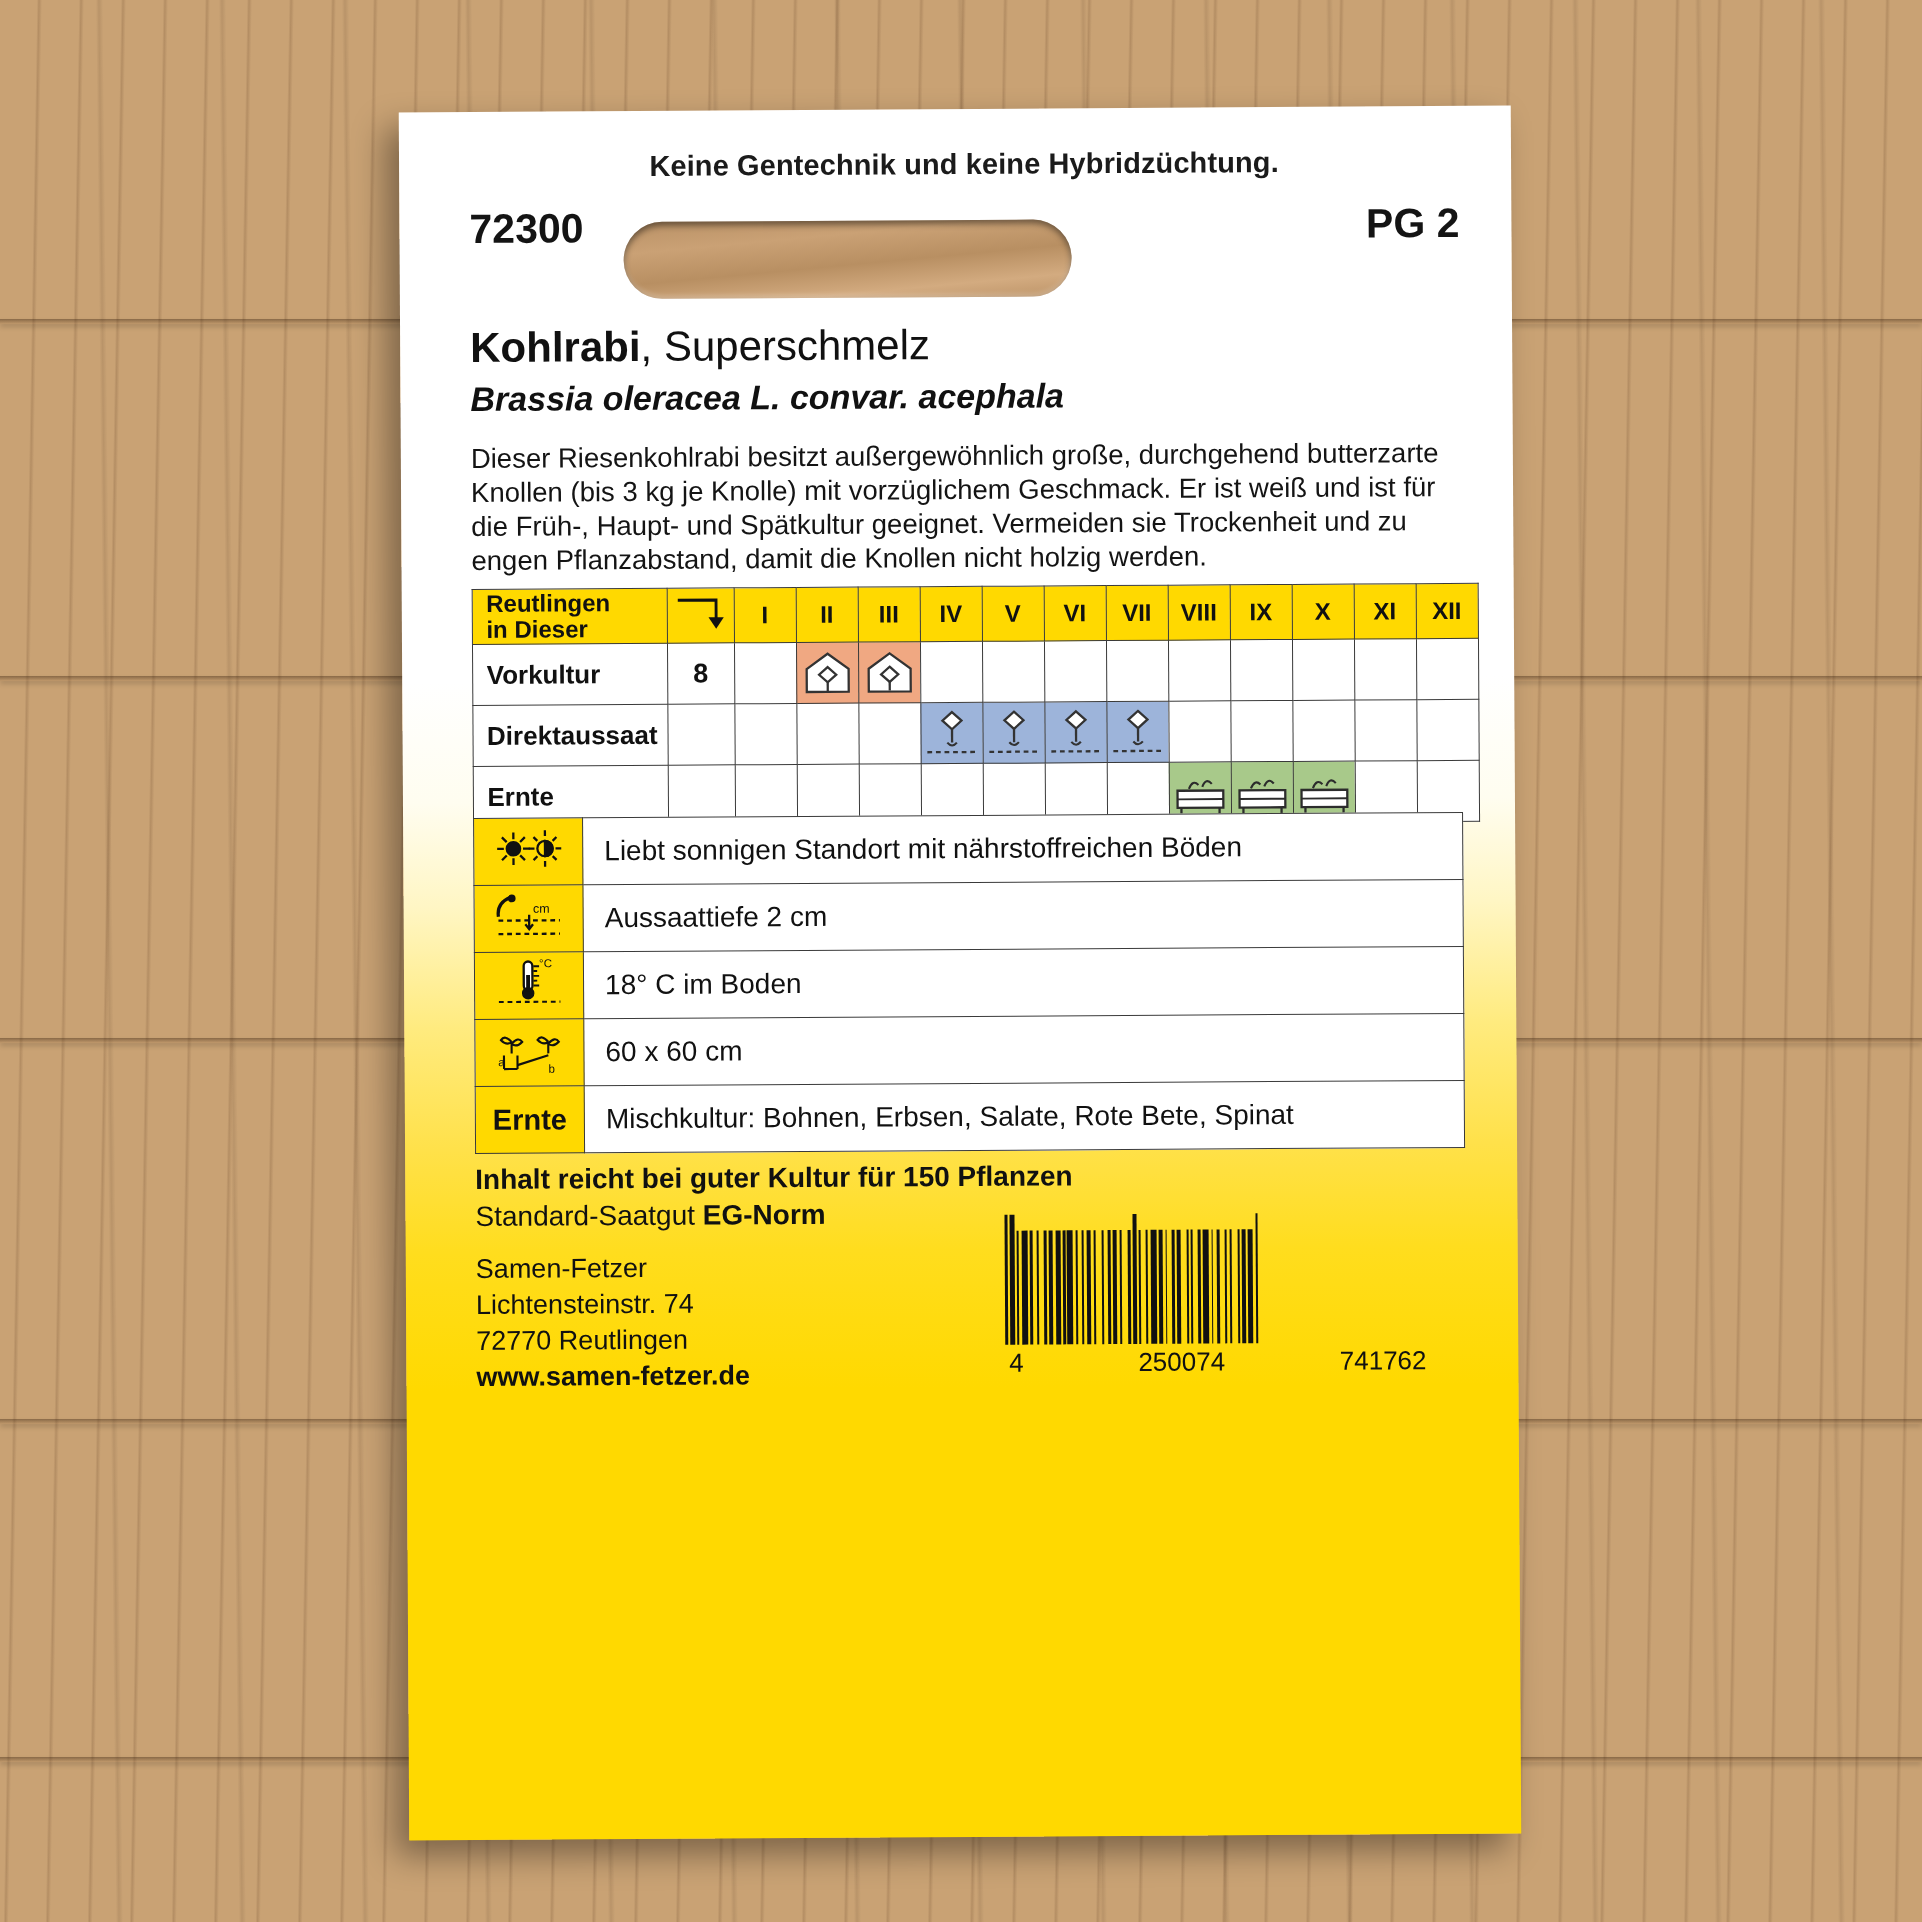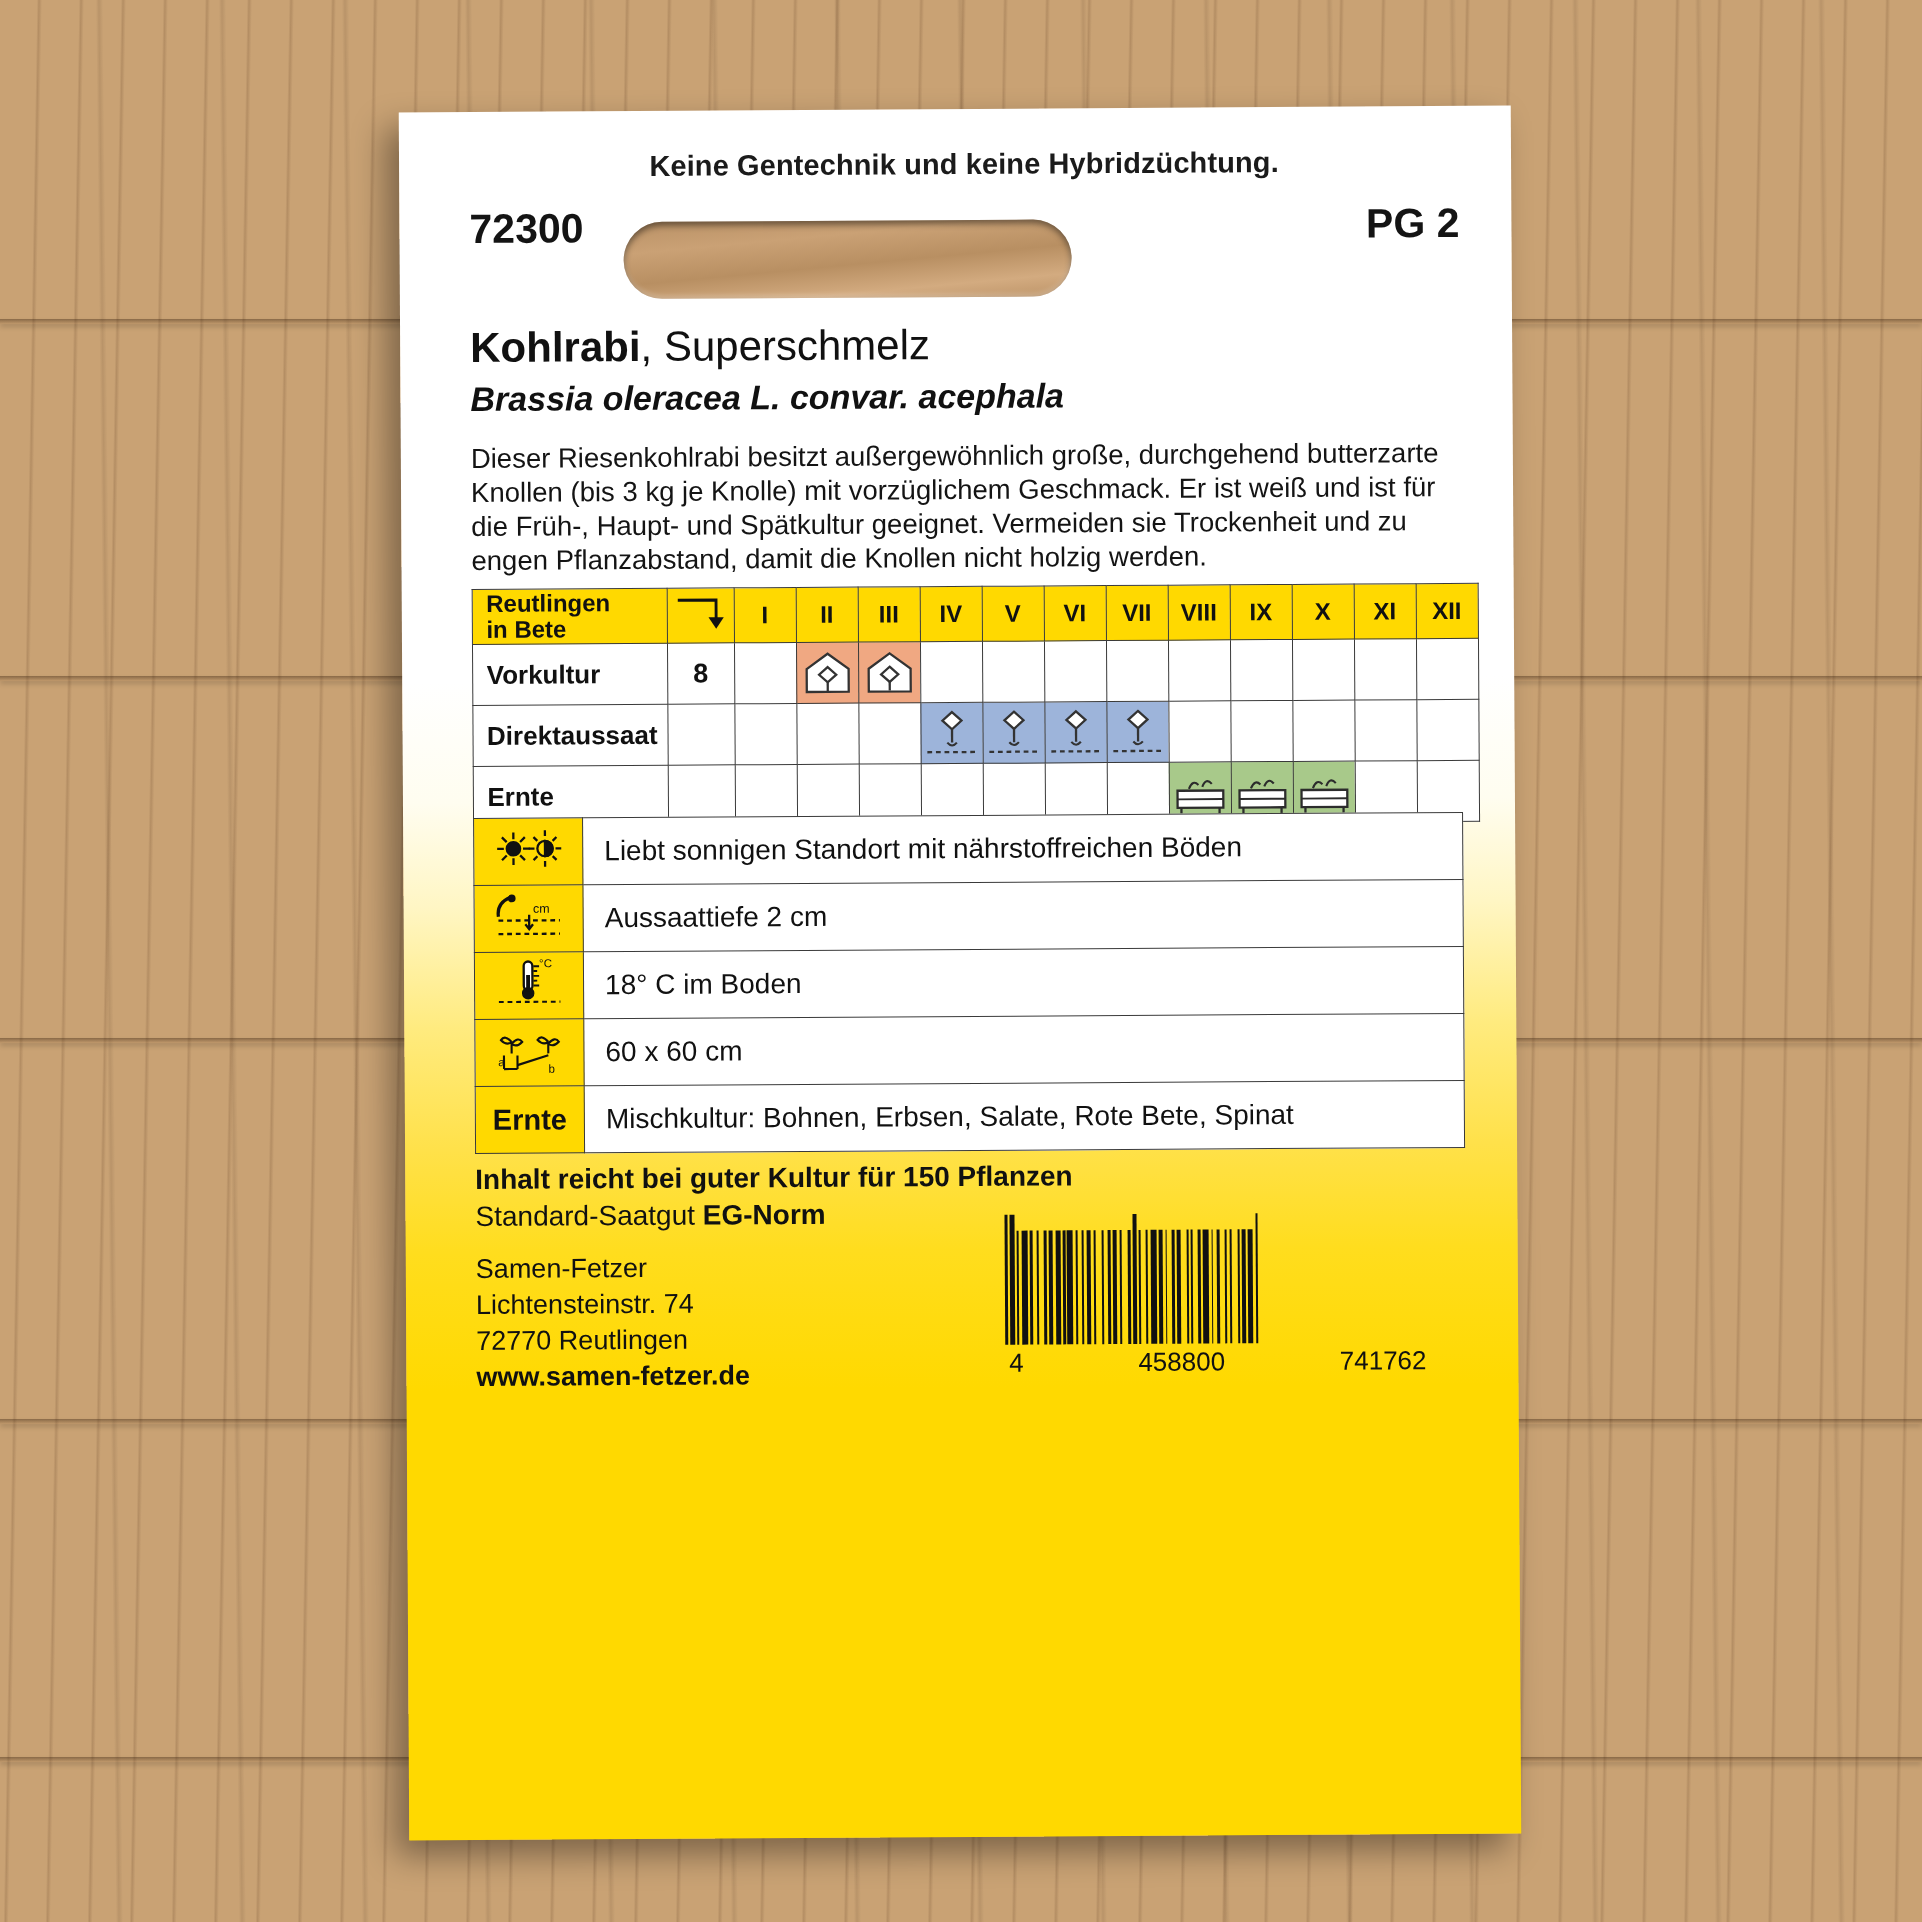--- a/index.html
+++ b/index.html
@@ -307,21 +307,21 @@
 
   <div class="pad" id="latin">Brassia oleracea L. convar. acephala</div>
 
   <div class="pad" id="desc">Dieser Riesenkohlrabi besitzt außergewöhnlich große, durchgehend butterzarte Knollen (bis 3 kg je Knolle) mit vorzüglichem Geschmack. Er ist weiß und ist für die Früh-, Haupt- und Spätkultur geeignet. Vermeiden sie Trockenheit und zu engen Pflanzabstand, damit die Knollen nicht holzig werden.</div>
 
   <table id="cal">
     <tbody>
         <tr>
       <td class="hdr keim-cell">
         <span>Reutlingen</span><br>
-        <span>in Bete</span>
+        <span>in Dieser</span>
       </td>
       <td class="hdr arrow-cell">
         <svg width="58" height="44" viewBox="0 0 60 46">
           <path d="M6 10 H46 V30" fill="none" stroke="#111" stroke-width="3"></path>
           <path d="M38 28 L46 40 L54 28 Z" fill="#111"></path>
         </svg>
       </td>
       <td class="hdr mcol">I</td>
       <td class="hdr mcol">II</td>
       <td class="hdr mcol">III</td>
@@ -610,19 +610,19 @@
         <i style="width: 1.9px; height: 114px; background: transparent;"></i>
         <i style="width: 3.9px; height: 114px; background: rgb(17, 17, 17);"></i>
         <i style="width: 1.9px; height: 114px; background: transparent;"></i>
         <i style="width: 4.8px; height: 114px; background: rgb(17, 17, 17);"></i>
         <i style="width: 2.9px; height: 130px; background: transparent;"></i>
         <i style="width: 1.9px; height: 130px; background: rgb(17, 17, 17);"></i>
         <i style="width: 5.8px; height: 130px; background: transparent;"></i>
       </div>
     <div id="bc-nums">
       <span>4</span>
-      <span>458800</span>
+      <span>250074</span>
       <span>741762</span>
     </div>
   </div>
 
 </div>
 
 
 </body></html>

